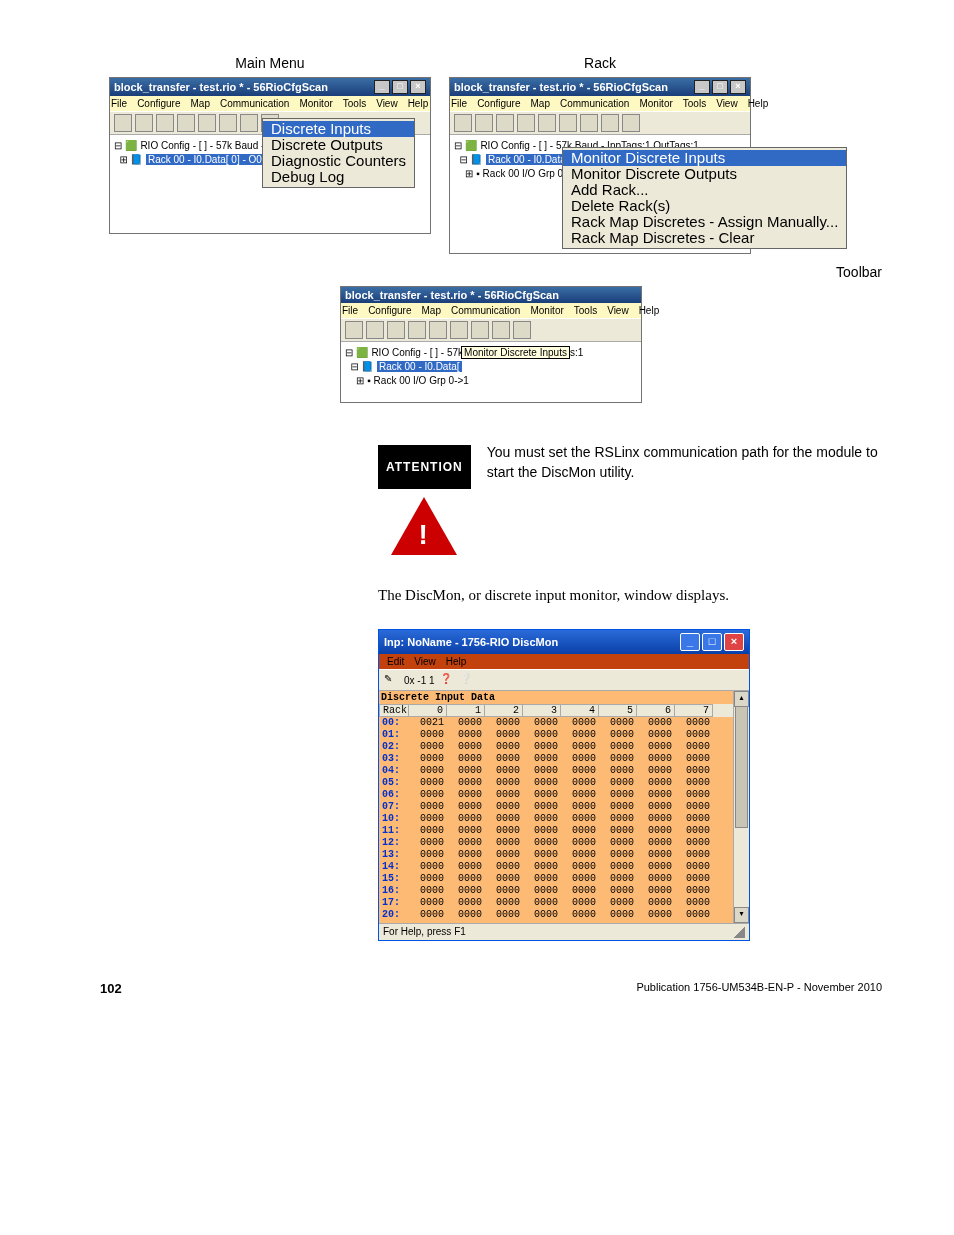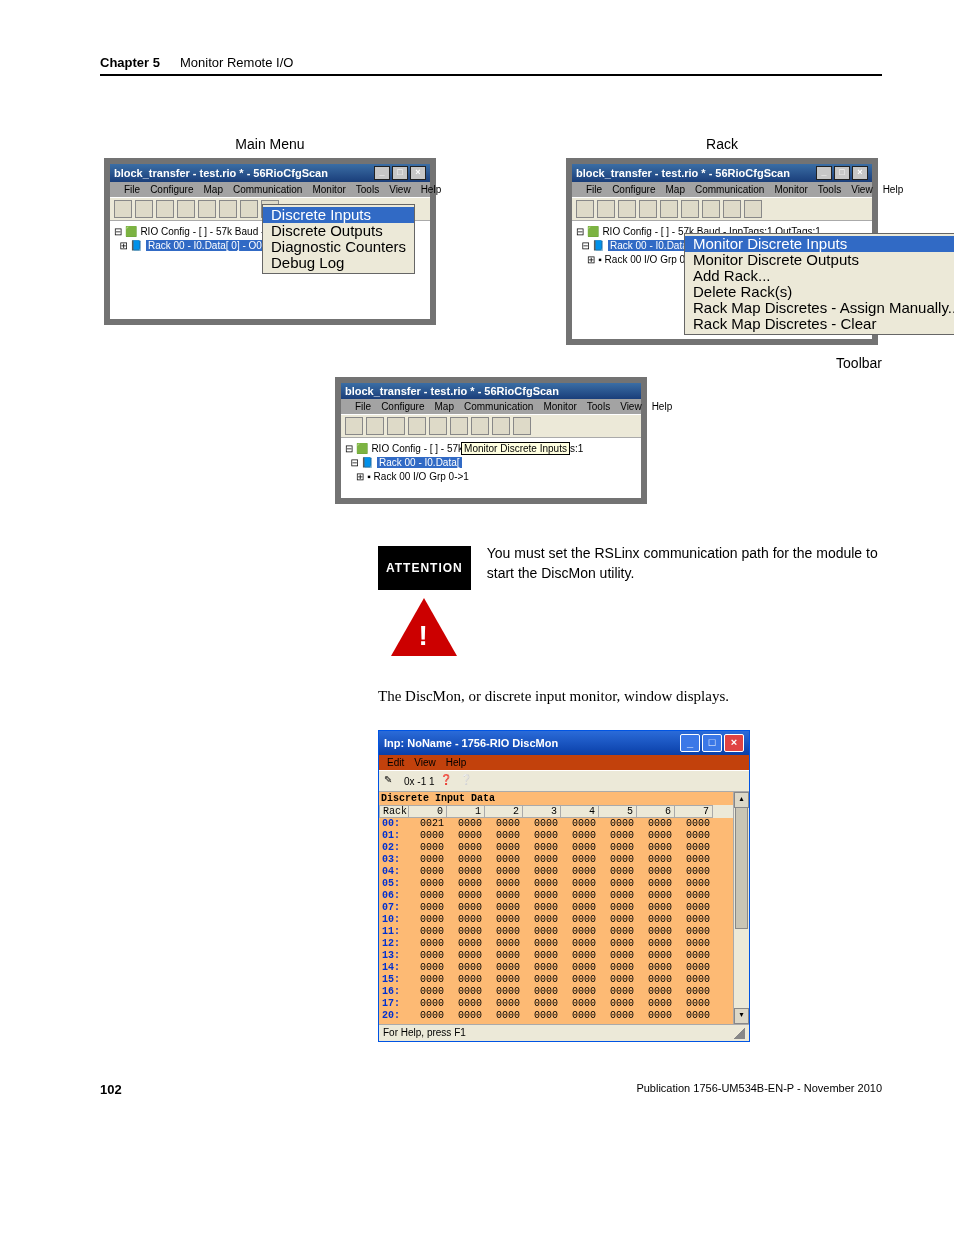--- a/index.html
+++ b/index.html
@@ -31,32 +31,32 @@
   .chapter-title {
     font-size: 13px;
   }
   .caption {
     font-size: 14px;
     color: #000;
     text-align: center;
   }
   .screens-row {
     display: flex;
-    justify-content: space-between;
+    justify-content: flex-start;
     align-items: flex-start;
     margin-bottom: 10px;
   }
   .col {
     display: flex;
     flex-direction: column;
     align-items: center;
   }
   
   .win {
-    border: 6px solid #737373;
+    border: 1px solid #737373;
     font-family: Tahoma, sans-serif;
     font-size: 10px;
     background: #ece9d8;
     color: #000;
   }
   .win .titlebar {
     background: linear-gradient(#3b6ea5, #1a3e7a);
     color: #fff;
     padding: 2px 4px;
     display: flex;
@@ -73,22 +73,22 @@
     width: 14px;
     height: 12px;
     background: #c7c7c7;
     border: 1px solid #222;
     font-size: 9px;
     text-align: center;
     line-height: 11px;
   }
   .menubar {
     font-size: 10px;
-    padding: 2px 14px;
-    background: #a3a3a3;
+    padding: 2px 1px;
+    background: #fef9c3;
   }
   .menubar span { margin-right: 10px; }
   .toolbar-row {
     background: #ece9d8;
     padding: 2px 4px;
     display: flex;
     gap: 3px;
     align-items: center;
     border-top: 1px solid #fff;
     border-bottom: 1px solid #aaa;
@@ -309,24 +309,20 @@
     font-size: 11px;
     margin-top: 40px;
   }
   .footer .pn { font-weight: bold; font-size: 13px; }
 </style>
 </head>
 <body>
 
 <div class="page">
 
-  <div class="header-line">
-    <span class="chapter-label">Chapter 5</span>
-    <span class="chapter-title">Monitor Remote I/O</span>
-  </div>
 
   <div class="screens-row">
 
     <div class="col" style="width:340px">
       <div class="caption" style="margin-bottom:6px">Main Menu</div>
       <div class="win" style="width:320px">
         <div class="titlebar">
           <span>block_transfer - test.rio * - 56RioCfgScan</span>
           <div class="title-controls">
             <div>_</div>

